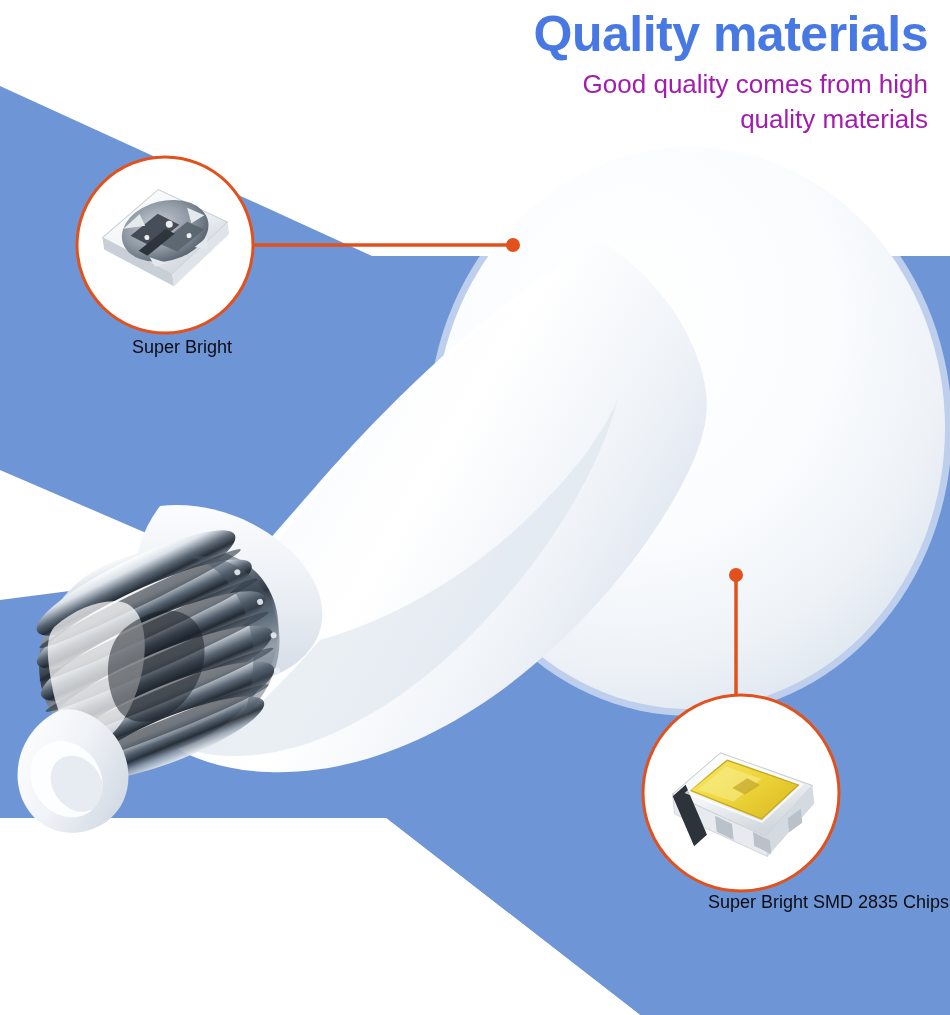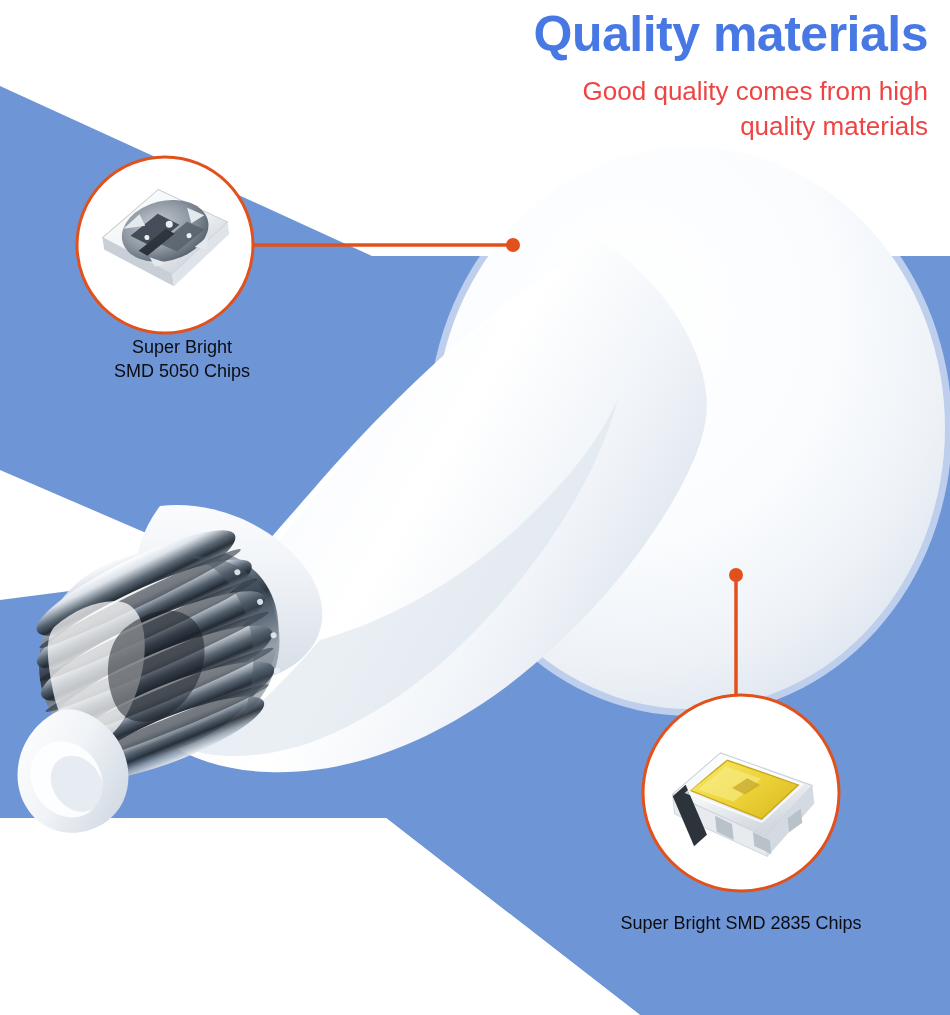--- a/index.html
+++ b/index.html
@@ -38,46 +38,46 @@
   }
   .headline {
     font-size: 50px;
     font-weight: bold;
     color: #4878E4;
     line-height: 1.04;
     letter-spacing: -0.5px;
     white-space: nowrap;
   }
   .subhead {
-    margin-top: 14px;
+    margin-top: 7px;
     font-size: 26px;
-    color: #ef4444;
+    color: #a21caf;
     line-height: 1.33;
     font-weight: normal;
   }
 
   .callout-caption {
     position: absolute;
     z-index: 6;
     color: #0b0b10;
     font-size: 18px;
     line-height: 1.32;
     white-space: nowrap;
   }
   #caption-5050 {
     left: 42px;
     top: 336px;
     width: 280px;
     text-align: center;
   }
   #caption-2835 {
     left: 533px;
-    top: 912px;
+    top: 891px;
     width: 416px;
-    text-align: center;
+    text-align: right;
   }
   .cap-line { display: block; }
 </style>
 </head>
 <body>
 
 <div id="infographic">
 
   <svg id="bg-svg" viewBox="0 0 950 1015">
     <defs>
@@ -334,20 +334,19 @@
   <div class="headline-block">
     <div class="headline">Quality materials</div>
     <div class="subhead">
       <span>Good quality comes from high</span><br>
       <span>quality materials</span>
     </div>
   </div>
 
   <div id="caption-5050" class="callout-caption">
     <span class="cap-line">Super Bright</span>
-    <span class="cap-line">SMD 5050 Chips</span>
   </div>
 
   <div id="caption-2835" class="callout-caption">
     <span class="cap-line">Super Bright SMD 2835 Chips</span>
   </div>
 
 </div>
 
 </body></html>

